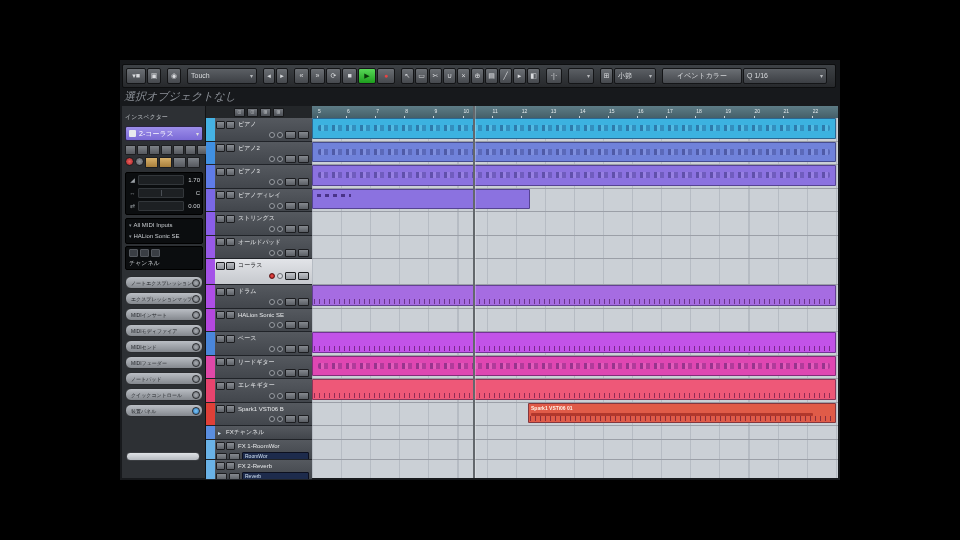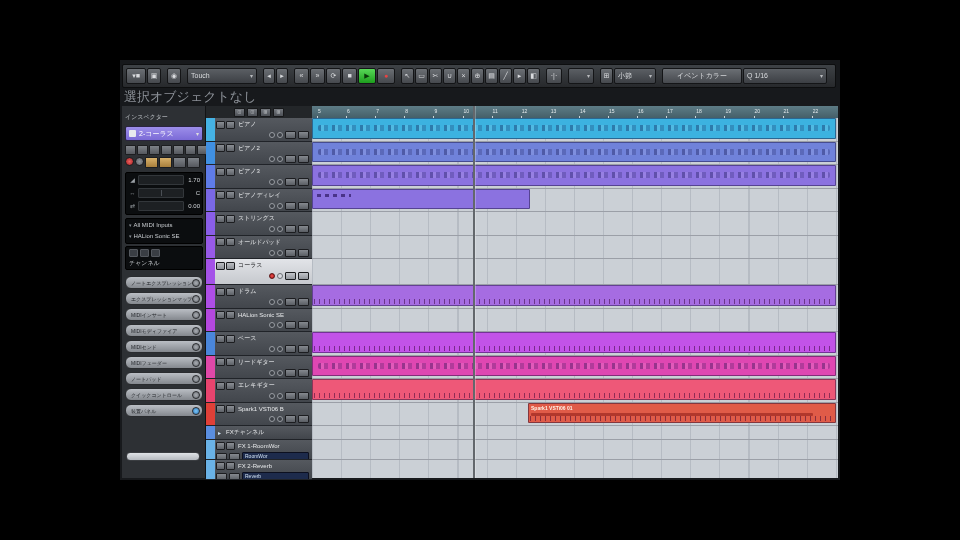--- a/index.html
+++ b/index.html
@@ -15,21 +15,21 @@
   .tb-btn,.tb-dd{flex:0 0 auto;height:16px;border:1px solid #141517;border-radius:2px;
     background:linear-gradient(#6b6f74,#46494e);color:#d9dbde;font-size:7px;line-height:16px;
     display:flex;align-items:center;justify-content:center;margin-right:1px;box-sizing:border-box;}
   .tb-btn.play{background:linear-gradient(#58d858,#1d9e1d);color:#0a3a0a;}
   .tb-btn.record{color:#e84444;}
   .tb-dd{justify-content:space-between;padding:0 3px;background:linear-gradient(#5b5f64,#3c3f44);}
   .tb-dd .arr{font-size:6px;color:#b8babd;margin-left:3px;}
 
   
   #infoline{position:absolute;left:4px;top:30px;height:13px;width:700px;color:#8d9299;
-    font-size:13px;line-height:13px;}
+    font-size:11px;line-height:13px;font-style:italic;}
 
   
   #project{position:absolute;left:2px;top:46px;width:716px;height:372px;background:#25282b;}
 
   
   #inspector{position:absolute;left:0;top:0;width:84px;height:372px;background:#2d3034;
     border-right:1px solid #121315;box-sizing:border-box;}
   #insp-header{position:absolute;left:3px;top:5px;width:78px;height:12px;color:#c3c7cb;
     font-size:6px;line-height:12px;}
   #insp-name{position:absolute;left:3px;top:20px;width:78px;height:15px;border-radius:2px;

